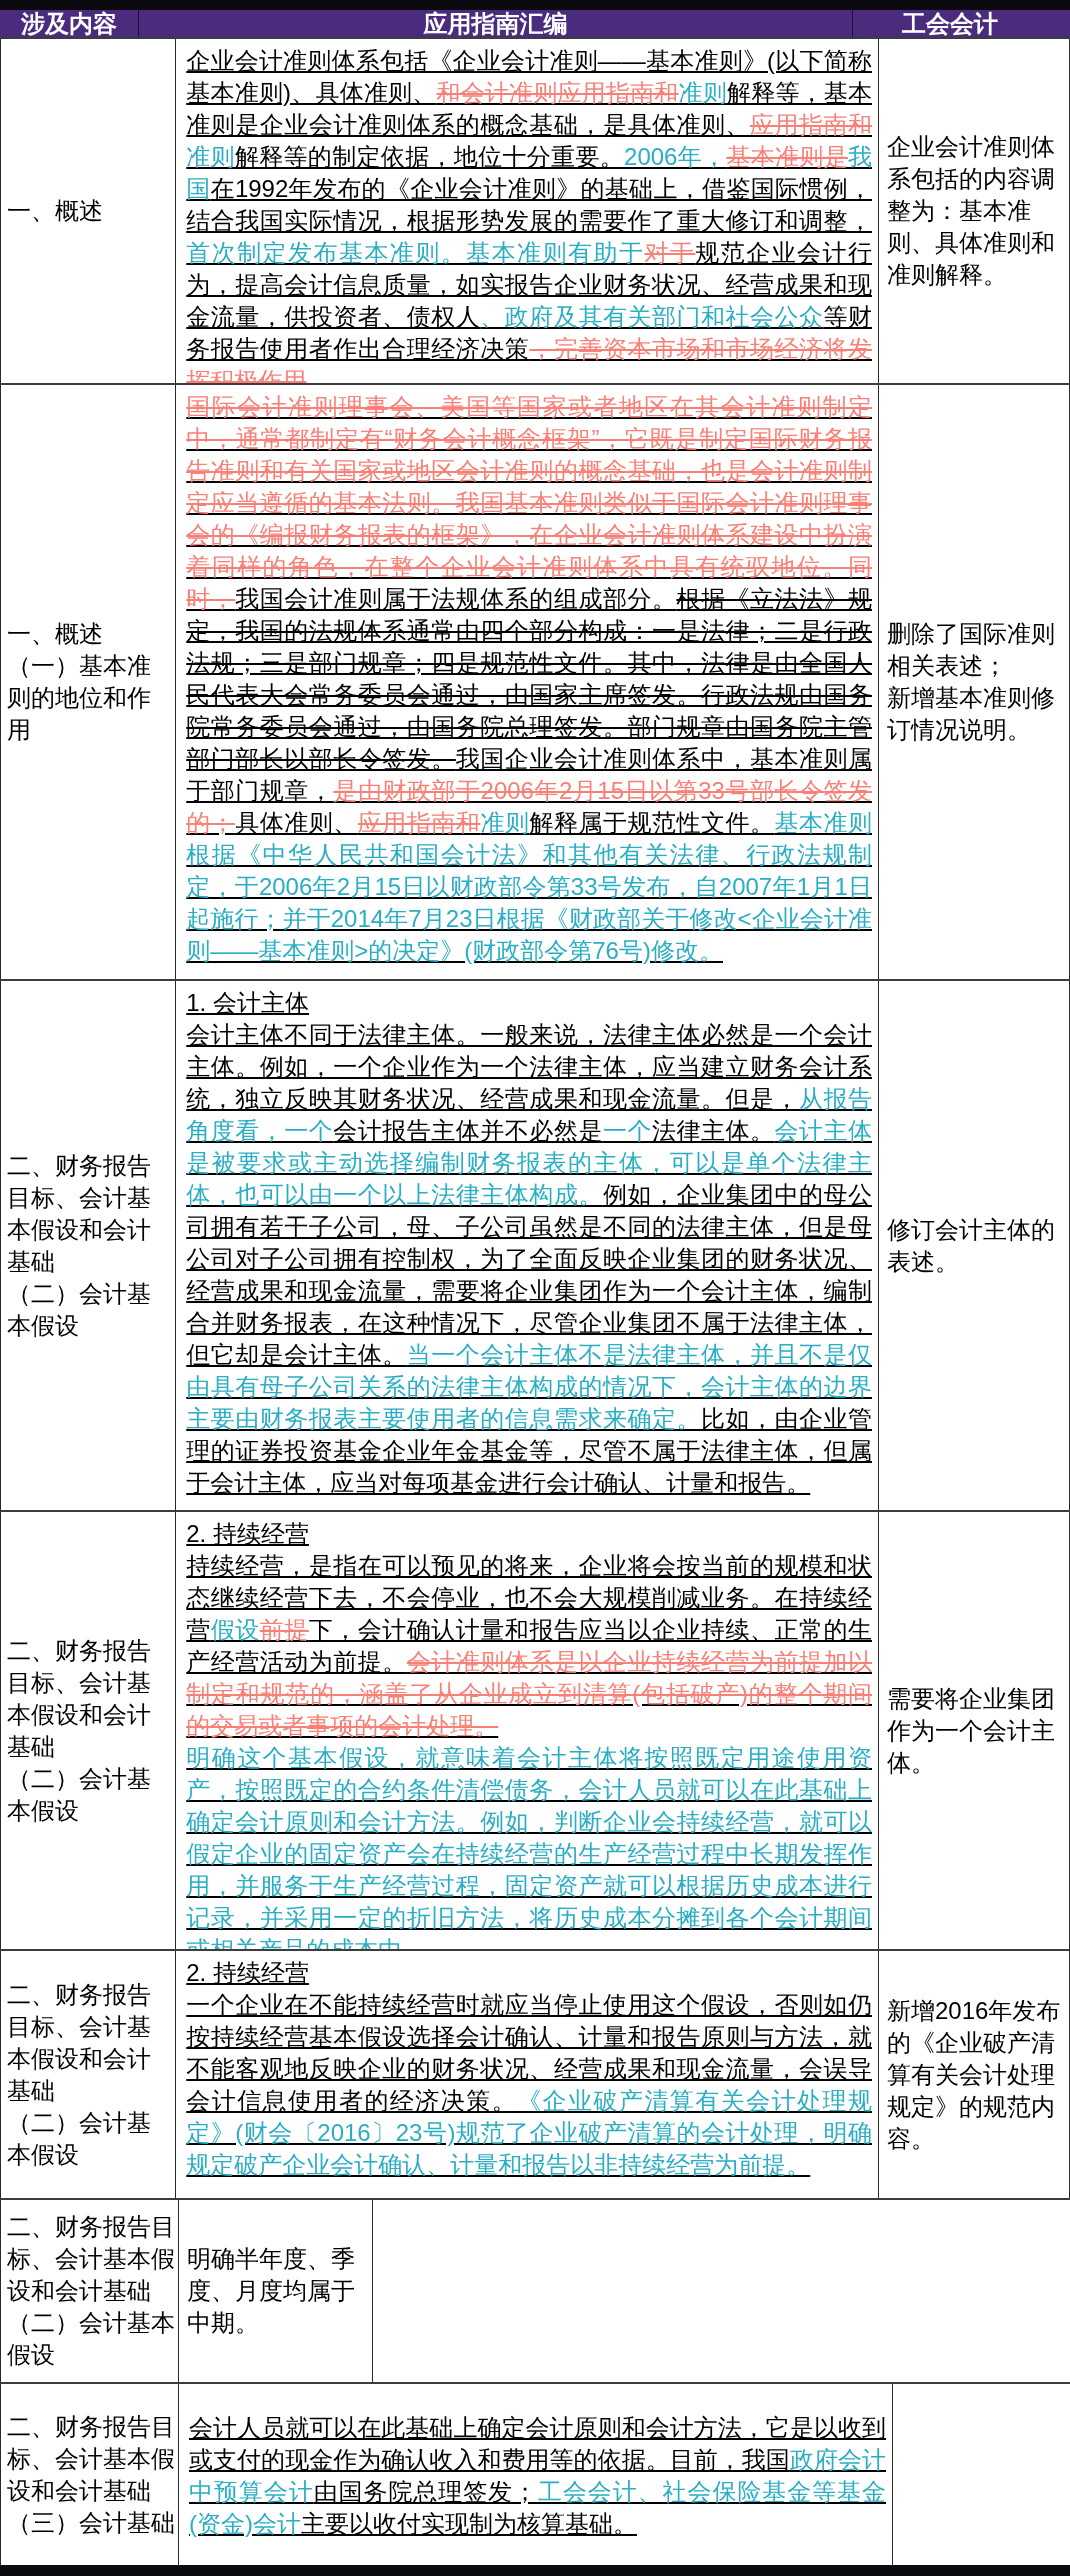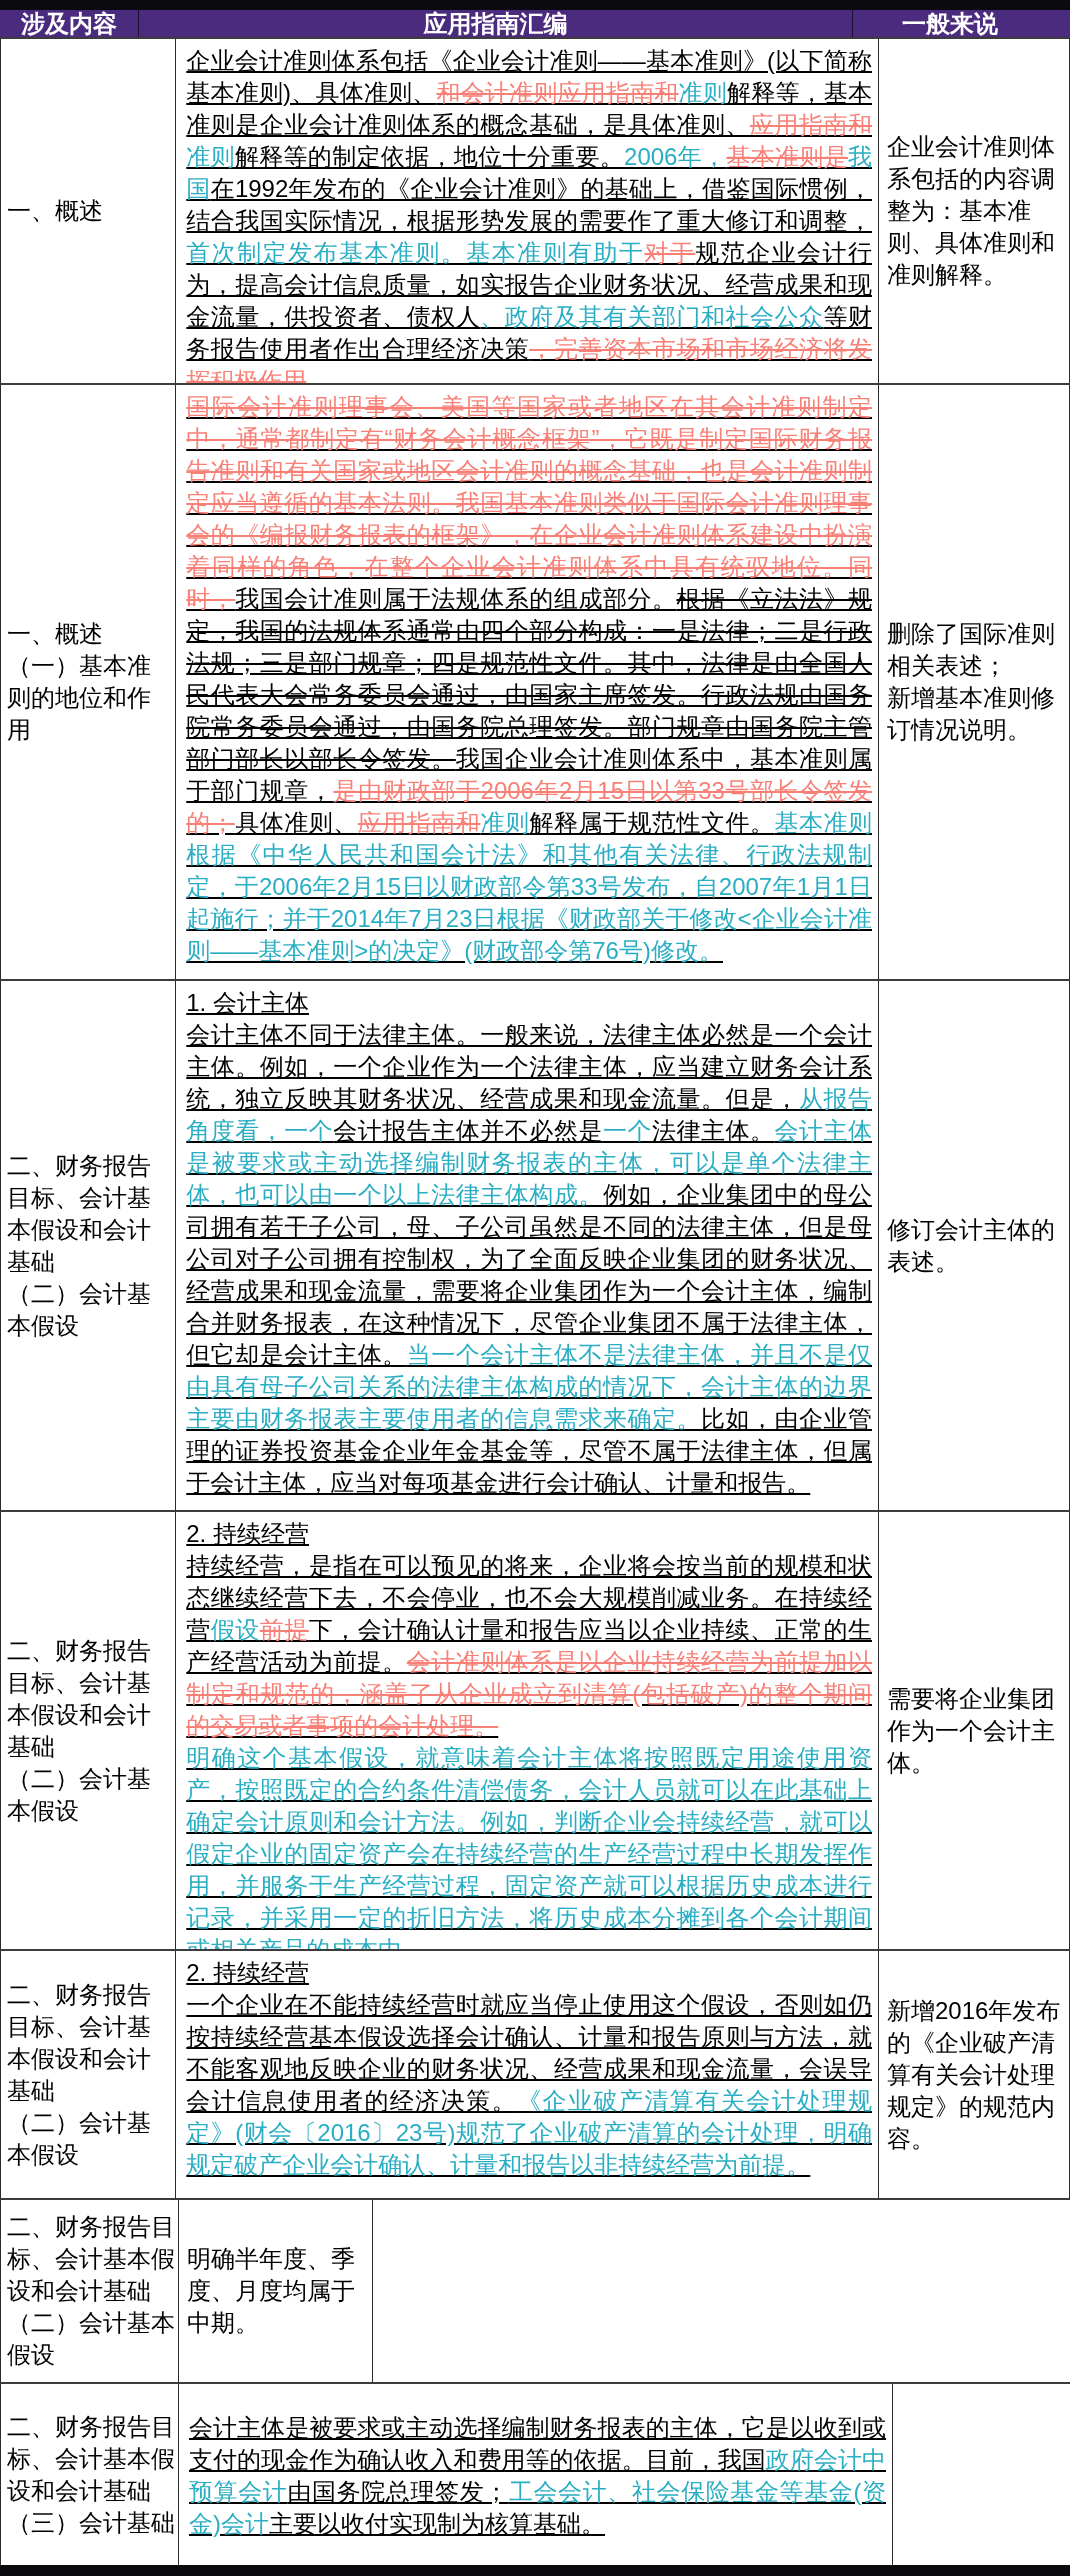--- a/index.html
+++ b/index.html
@@ -42,21 +42,21 @@
   <div class="bar top"></div>
 
   <div class="hdr">
     <div class="hcell w1">
       <span>涉及内容</span>
     </div>
     <div class="hcell w2">
       <span>应用指南汇编</span>
     </div>
     <div class="hcell w3">
-      <span>一般来说</span>
+      <span>工会会计</span>
     </div>
   </div>
 
   <div class="row" style="height:346px">
     <div class="cell left">
         <span>一、概述</span>
       </div>
     <div class="cell mid">
         <div class="richwrap"><span class="seg-k">企业会计准则体系包括《企业会计准则——基本准则》(以下简称基本准则)、具体准则、</span><span class="seg-rs">和会计准则应用指南和</span><span class="seg-b">准则</span><span class="seg-k">解释等，基本准则是企业会计准则体系的概念基础，是具体准则、</span><span class="seg-rs">应用指南和</span><span class="seg-b">准则</span><span class="seg-k">解释等的制定依据，地位十分重要。</span><span class="seg-b">2006年，</span><span class="seg-rs">基本准则是</span><span class="seg-b">我国</span><span class="seg-k">在1992年发布的《企业会计准则》的基础上，借鉴国际惯例，结合我国实际情况，根据形势发展的需要作了重大修订和调整，</span><span class="seg-b">首次制定发布基本准则。基本准则有助于</span><span class="seg-rs">对于</span><span class="seg-k">规范企业会计行为，提高会计信息质量，如实报告企业财务状况、经营成果和现金流量，供投资者、债权人</span><span class="seg-b">、政府及其有关部门和社会公众</span><span class="seg-k">等财务报告使用者作出合理经济决策</span><span class="seg-rs">，完善资本市场和市场经济将发挥积极作用</span><span class="seg-k">。</span></div>
       </div>
@@ -131,19 +131,19 @@
         <span>明确半年度、季度、月度均属于中期。</span>
       </div>
   </div>
 
   <div class="row" style="height:183px">
     <div class="cell left">
         <span>二、财务报告目标、会计基本假设和会计基础
 （三）会计基础</span>
       </div>
     <div class="cell mid vcenter">
-        <div class="richwrap"><span class="seg-k">会计主体是被要求或主动选择编制财务报表的主体，它是以收到或支付的现金作为确认收入和费用等的依据。目前，我国</span><span class="seg-b">政府会计中预算会计</span><span class="seg-k">由国务院总理签发；</span><span class="seg-b">工会会计、社会保险基金等基金(资金)会计</span><span class="seg-k">主要以收付实现制为核算基础。</span></div>
+        <div class="richwrap"><span class="seg-k">会计人员就可以在此基础上确定会计原则和会计方法，它是以收到或支付的现金作为确认收入和费用等的依据。目前，我国</span><span class="seg-b">政府会计中预算会计</span><span class="seg-k">由国务院总理签发；</span><span class="seg-b">工会会计、社会保险基金等基金(资金)会计</span><span class="seg-k">主要以收付实现制为核算基础。</span></div>
       </div>
   </div>
 
   <div class="bar bottom"></div>
 </div>
 
 
 </body></html>

